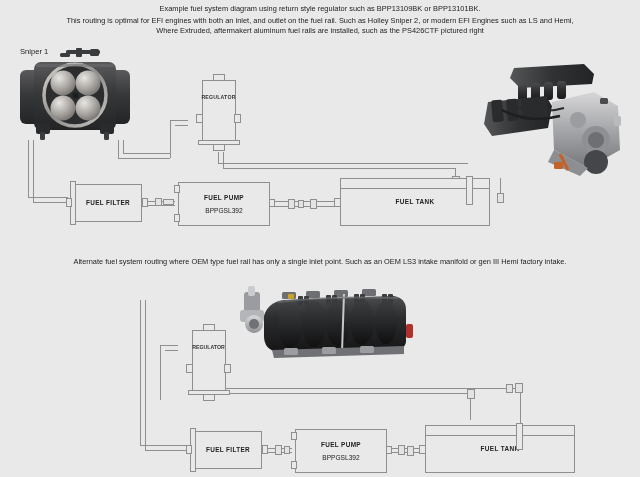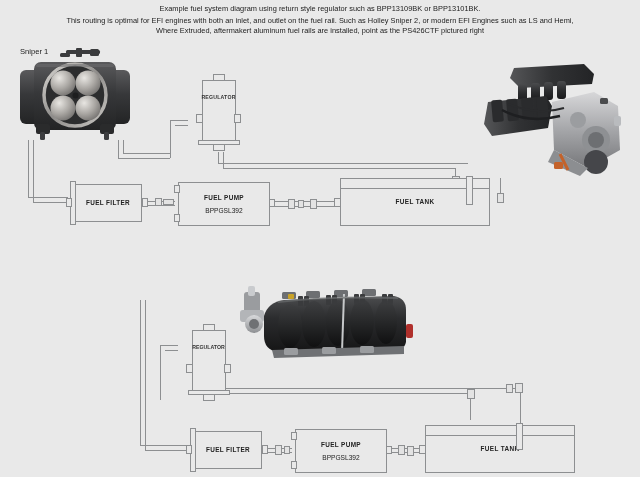--- a/index.html
+++ b/index.html
@@ -88,21 +88,21 @@
   }
   .photo svg { display: block; }
 </style>
 </head>
 <body>
 
 <div id="page">
 
   <div class="hdr hdr1">Example fuel system diagram using return style regulator such as BPP13109BK or BPP13101BK.</div>
   <div class="hdr hdr2">This routing is optimal for EFI engines with both an inlet, and outlet on the fuel rail. Such as Holley Sniper 2, or modern EFI Engines such as LS and Hemi,</div>
-  <div class="hdr hdr3">Where Extruded, aftermakert aluminum fuel rails are installed, point as the PS426CTF pictured right</div>
+  <div class="hdr hdr3">Where Extruded, aftermakert aluminum fuel rails are installed, such as the PS426CTF pictured right</div>
 
   <div class="sniper-label">Sniper 1</div>
 
   <svg class="layer">
     <g stroke="#8d8f91" stroke-width="1" fill="none" shape-rendering="crispEdges">
 
       <path d="M28,140 L28,197 L68,197"></path>
       <path d="M33,140 L33,202 L68,202"></path>
 
       <path d="M118,140 L118,158 L170,158"></path>
@@ -314,20 +314,21 @@
     <span class="lbl">FUEL TANK</span>
   </div>
   <svg class="layer" style="pointer-events:none;">
     <g stroke="#8d8f91" stroke-width="1" fill="none" shape-rendering="crispEdges">
       <line x1="341" y1="188" x2="489" y2="188"></line>
       <rect x="334.5" y="198.5" width="6" height="8" fill="#e9e9e9"></rect>
       <rect x="466.5" y="176.5" width="6" height="28" fill="#e9e9e9"></rect>
     </g>
   </svg>
 
+  <div class="caption-mid">Alternate fuel system routing where OEM type fuel rail has only a single inlet point. Such as an OEM LS3 intake manifold or gen III Hemi factory intake.</div>
 
   <div class="photo" style="left:238px; top:284px; width:180px; height:82px;">
     <svg width="180" height="82" viewBox="0 0 180 82">
       <defs>
         <linearGradient id="manB" x1="0" y1="0" x2="0" y2="1">
           <stop offset="0" stop-color="#4c4d4f"></stop>
           <stop offset="0.4" stop-color="#2b2c2e"></stop>
           <stop offset="1" stop-color="#151516"></stop>
         </linearGradient>
         <linearGradient id="runG" x1="0" y1="0" x2="0" y2="1">

